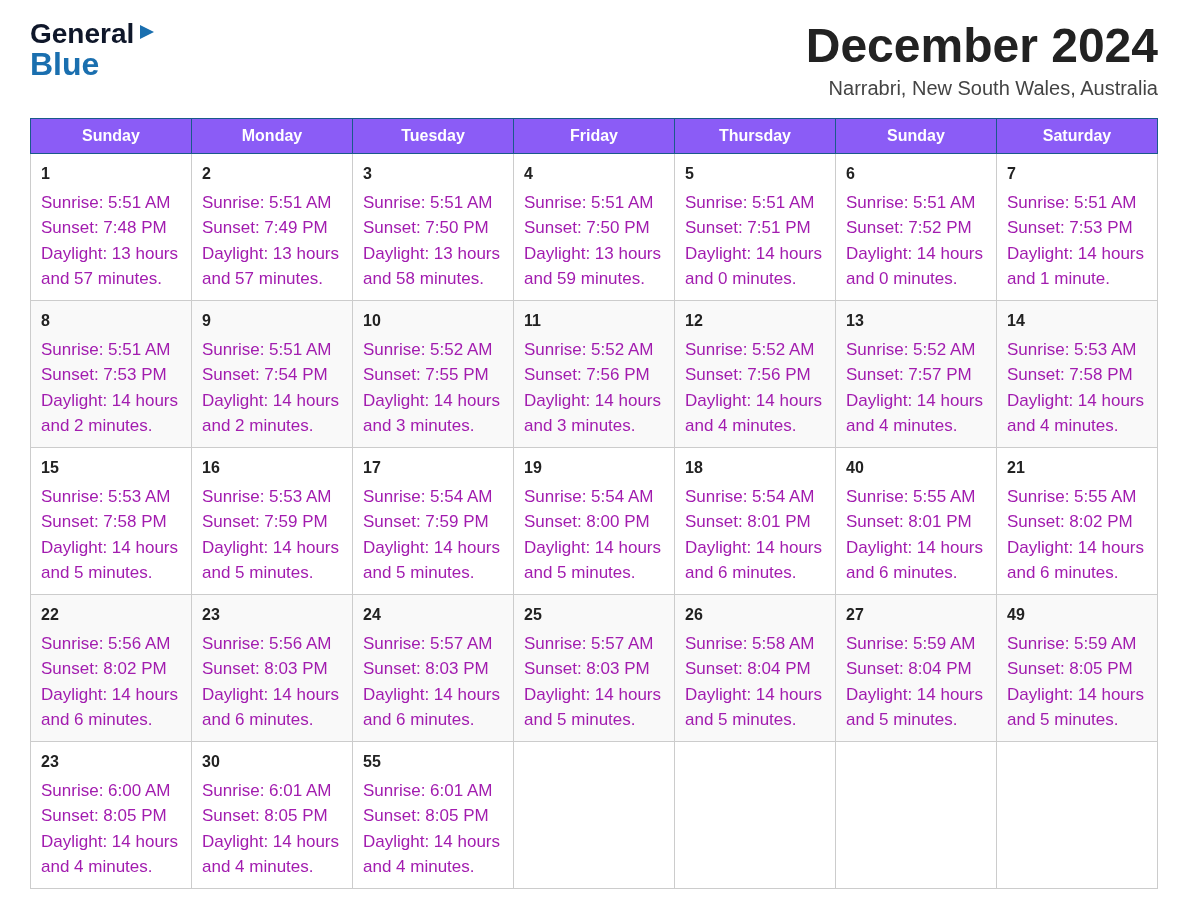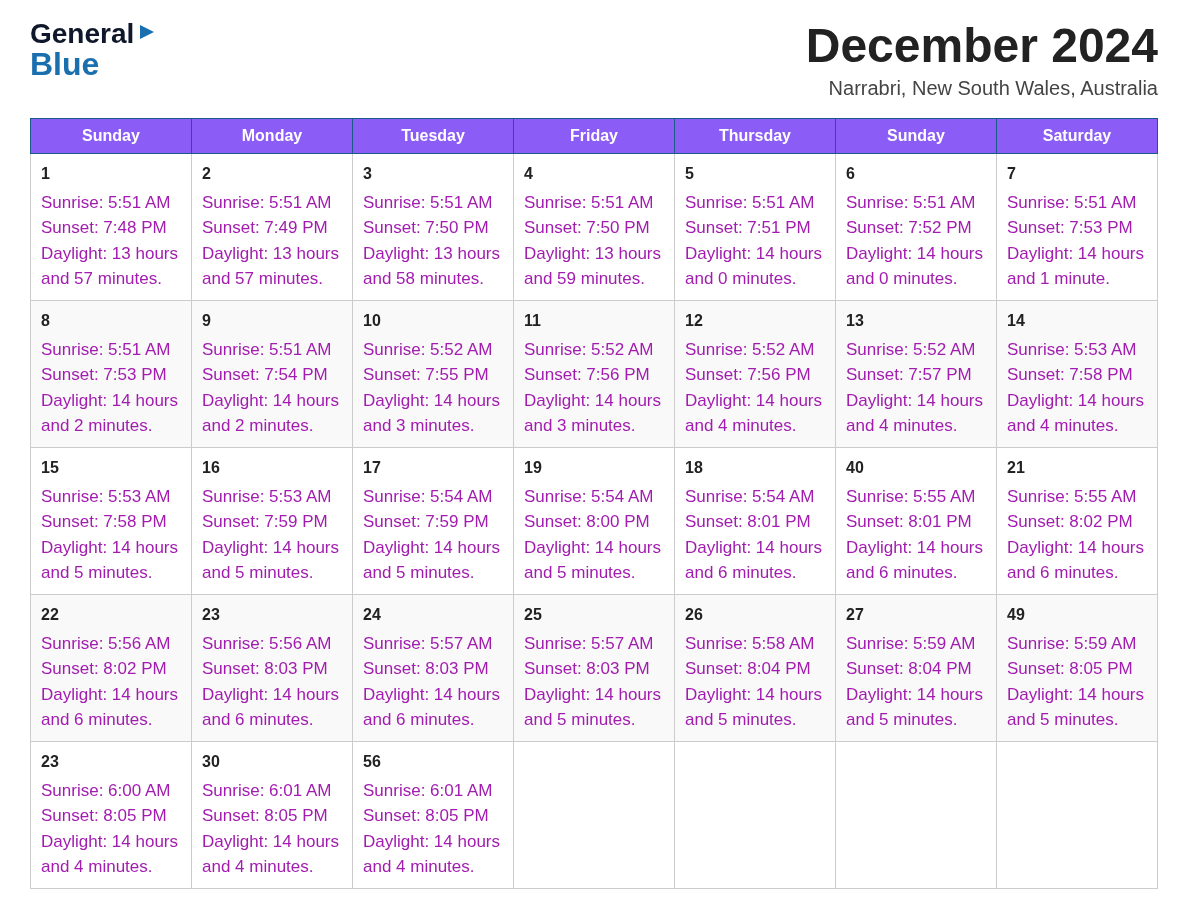--- a/index.html
+++ b/index.html
@@ -252,21 +252,21 @@
       <tr>
         <td>
         <span class="day-number">23</span>
         <span class="day-info">Sunrise: 6:00 AM<br>Sunset: 8:05 PM<br>Daylight: 14 hours and 4 minutes.</span>
       </td>
         <td>
         <span class="day-number">30</span>
         <span class="day-info">Sunrise: 6:01 AM<br>Sunset: 8:05 PM<br>Daylight: 14 hours and 4 minutes.</span>
       </td>
         <td>
-        <span class="day-number">56</span>
+        <span class="day-number">55</span>
         <span class="day-info">Sunrise: 6:01 AM<br>Sunset: 8:05 PM<br>Daylight: 14 hours and 4 minutes.</span>
       </td>
         <td class="empty-cell"></td>
         <td class="empty-cell"></td>
         <td class="empty-cell"></td>
         <td class="empty-cell"></td>
       </tr>
     </tbody>
 </table>
 

